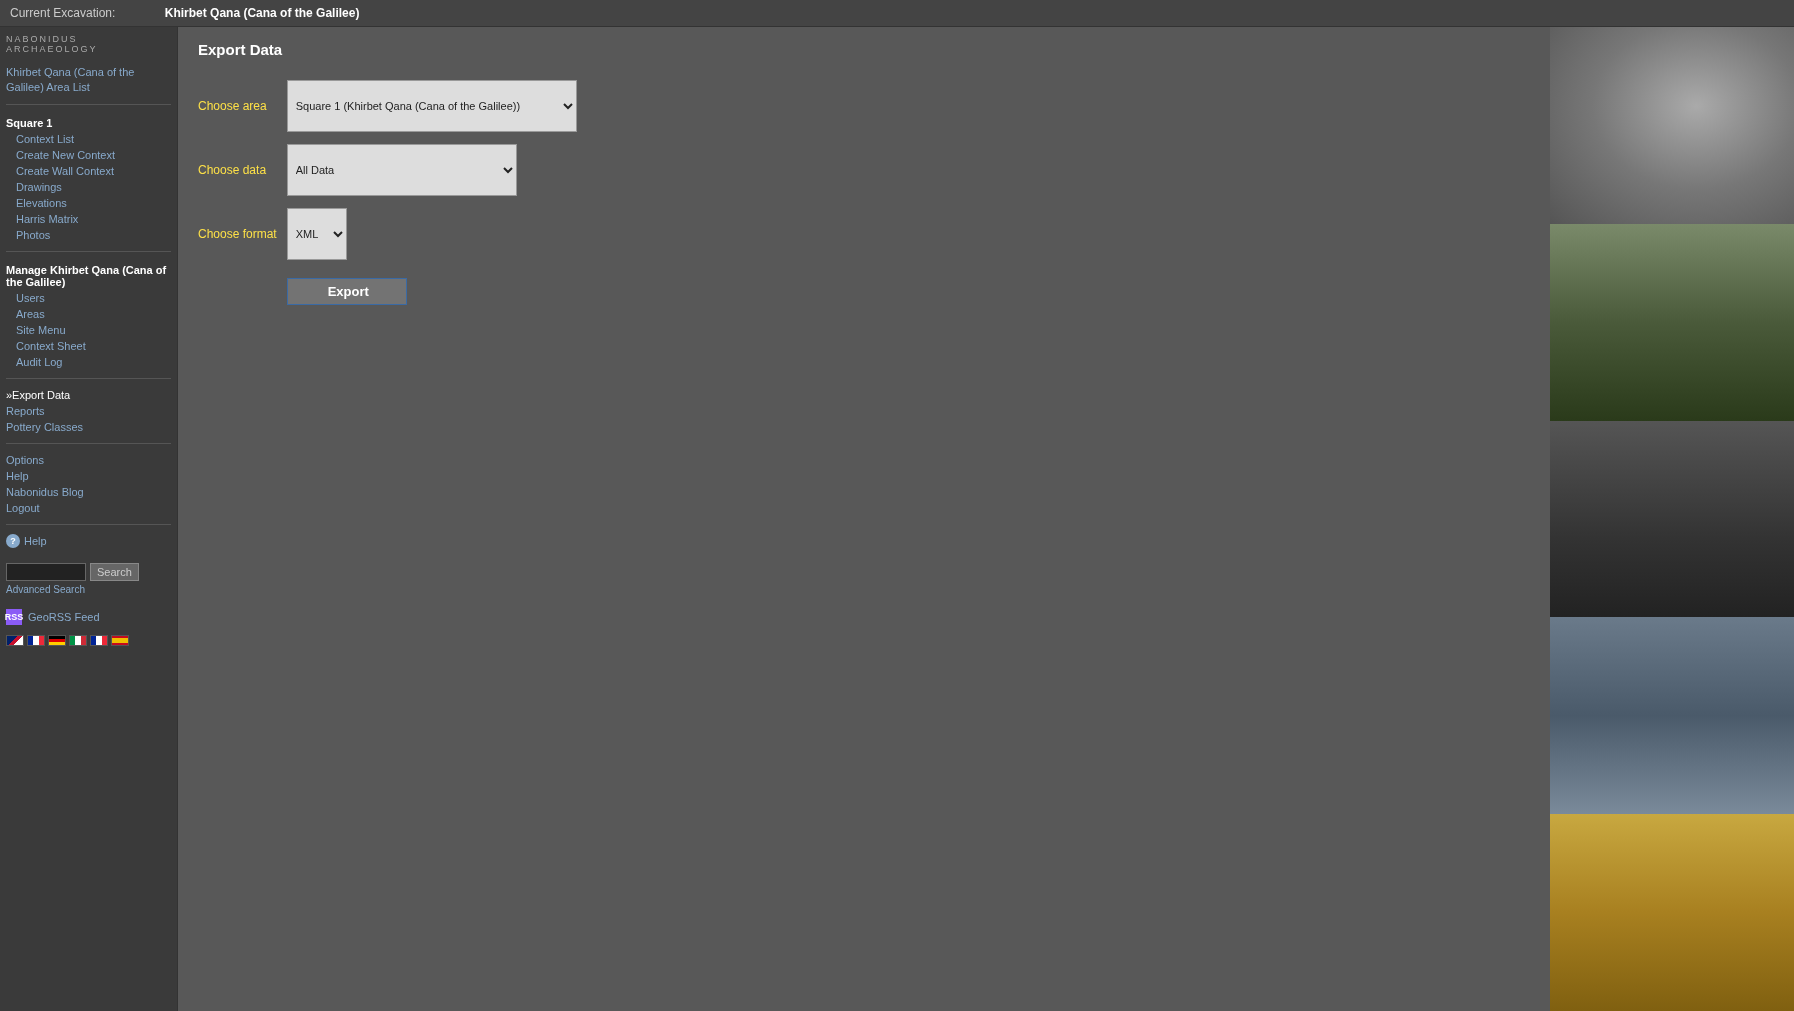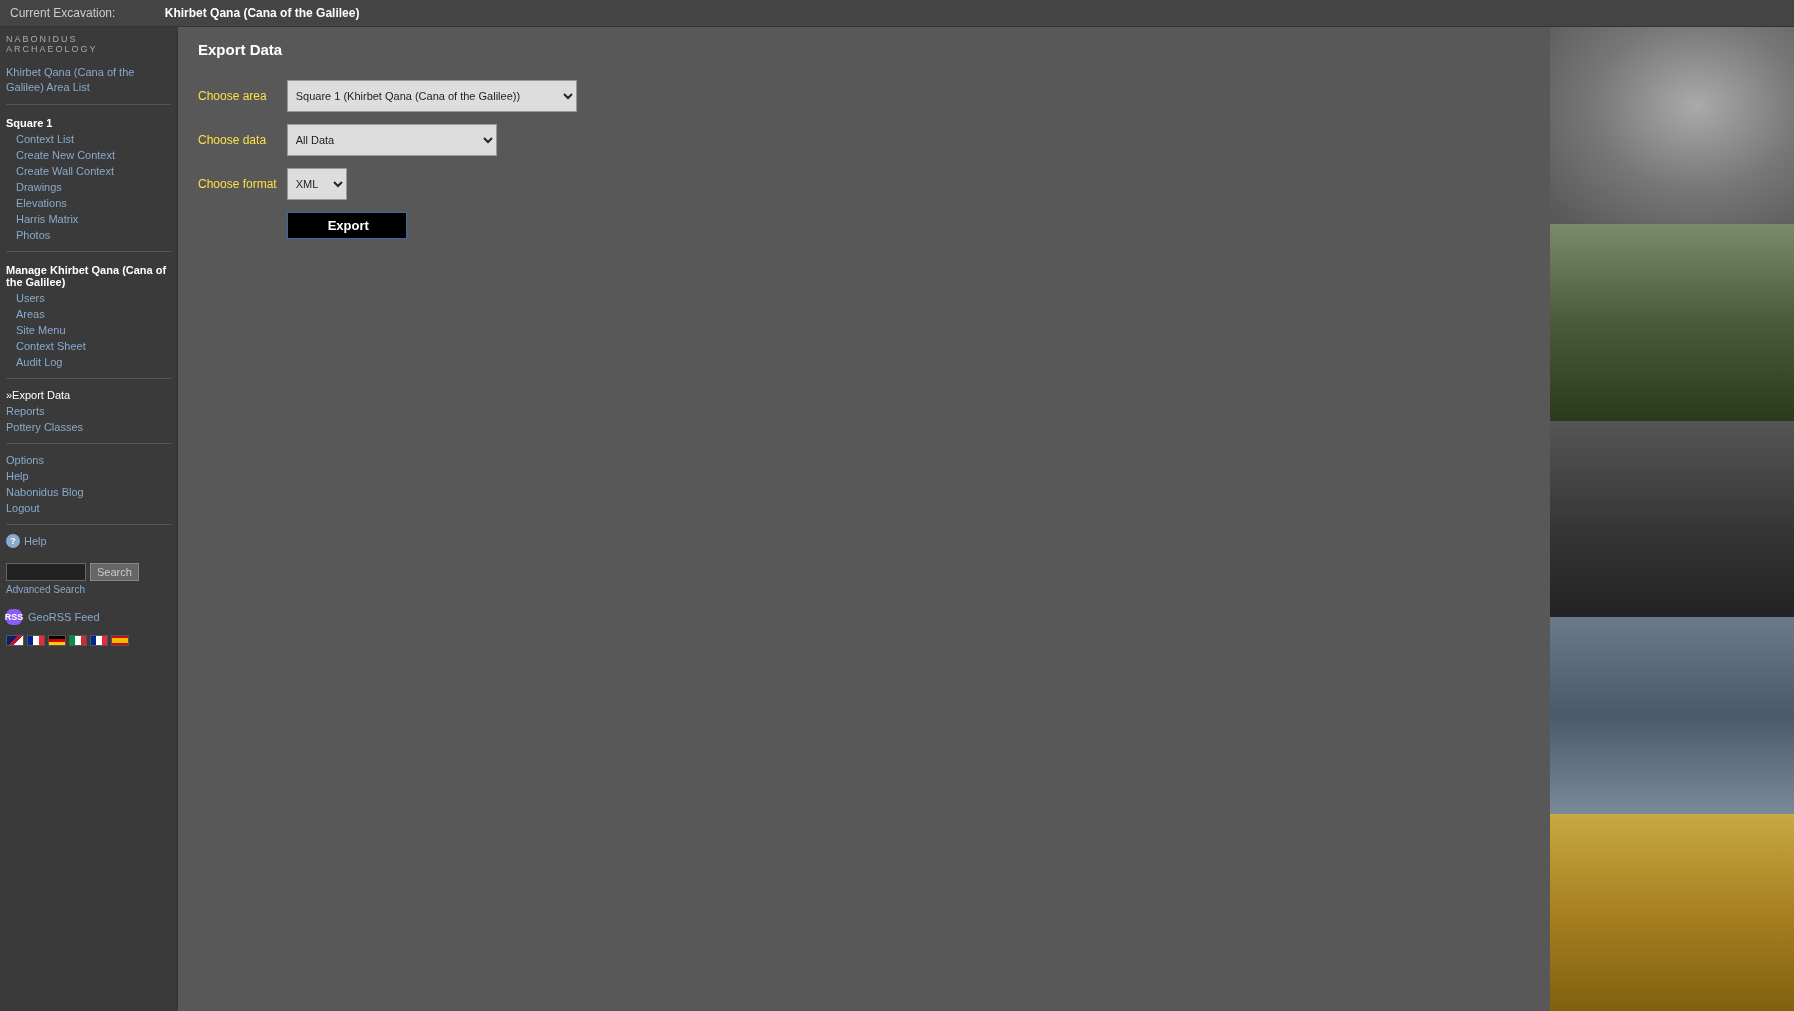--- a/index.html
+++ b/index.html
@@ -136,21 +136,21 @@
     .georss-area {
       margin-top: 14px;
       display: flex;
       align-items: center;
       gap: 6px;
     }
     .rss-icon {
       width: 16px;
       height: 16px;
       background: #8b5cf6;
-      border-radius: 6px;
+      border-radius: 0;
       display: inline-flex;
       align-items: center;
       justify-content: center;
       font-size: 9px;
       color: #fff;
       font-weight: bold;
     }
     .georss-label {
       color: #88aacc;
       font-size: 11px;
@@ -202,42 +202,43 @@
       font-size: 12px;
       white-space: nowrap;
       padding-right: 20px;
     }
 
     .form-select {
       background: #ddd;
       color: #222;
       border: 1px solid #999;
       font-size: 11px;
-      padding: 8px 4px;
+      padding: 18px 4px;
       cursor: pointer;
     }
 
     .select-area {
       width: 290px;
     }
     .select-data {
-      width: 210px;
+      width: 230px;
     }
     .select-format {
       width: 60px;
     }
 
     .export-button {
-      background: #000000;
+      background: #737373;
       color: #fff;
       border: 1px solid #3a6aa5;
       font-size: 13px;
       font-weight: bold;
       padding: 5px 40px;
       cursor: pointer;
+      margin-top: 6px;
       width: 120px;
     }
 
     
     #right-panel {
       width: 244px;
       flex-shrink: 0;
       display: flex;
       flex-direction: column;
     }

